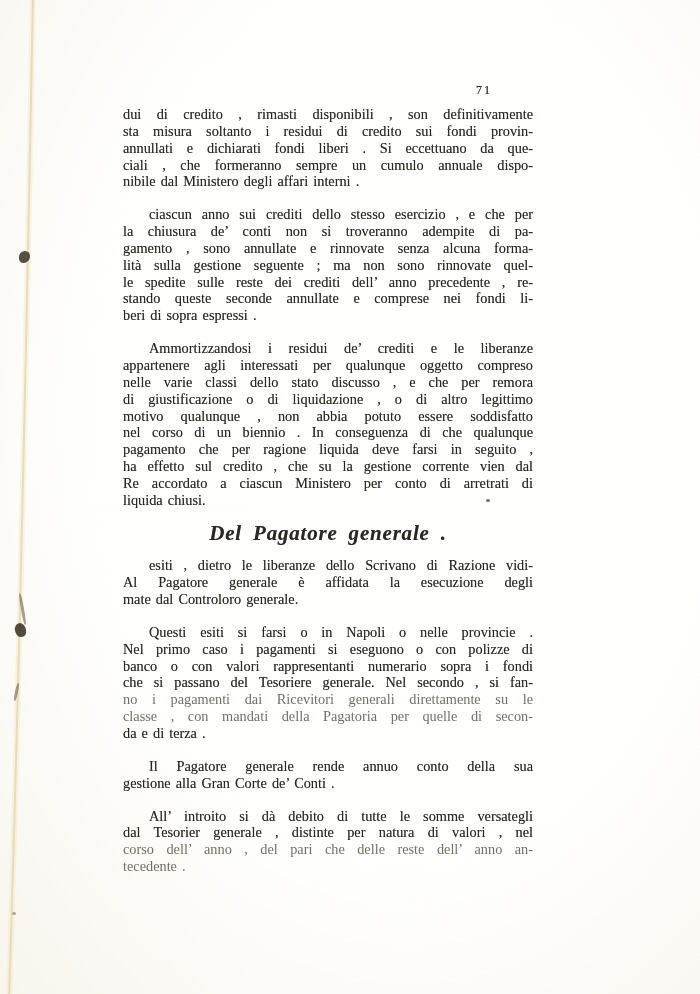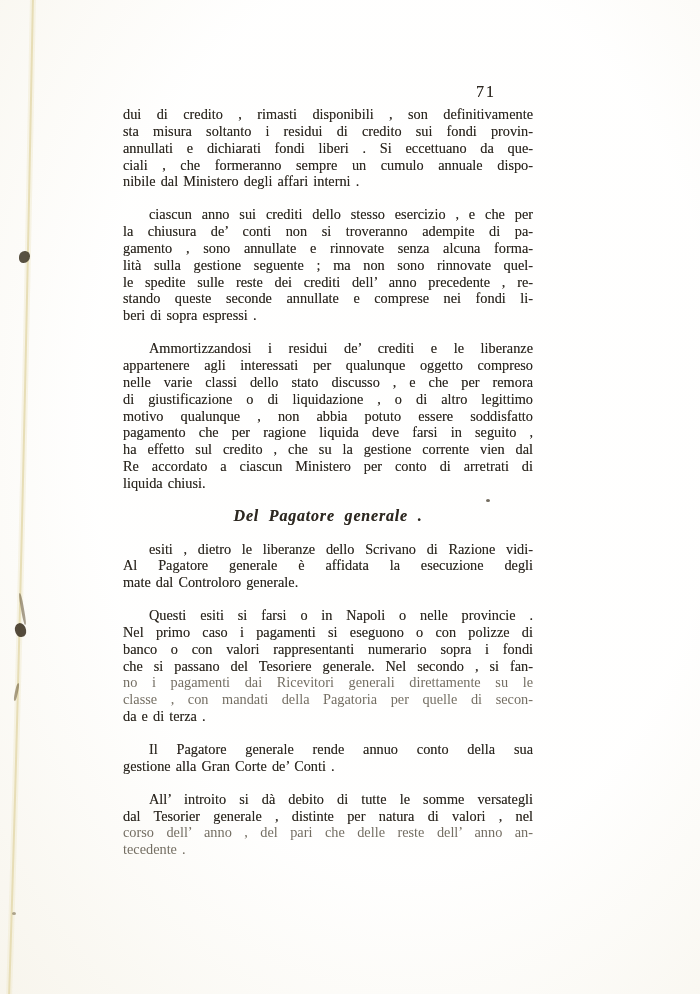--- a/index.html
+++ b/index.html
@@ -18,21 +18,21 @@
       #fcfbf7;
   }
   .fold-svg {
     position: absolute; left: 0; top: 0;
     width: 700px; height: 994px;
     pointer-events: none;
   }
   .page-number {
     position: absolute;
     left: 476px; top: 83px;
-    font-size: 16px;
+    font-size: 12px;
     letter-spacing: 2px;
     color: #2c2720;
     text-shadow: 0 0 0.5px rgba(44,39,32,0.55);
   }
   .text-block {
     position: absolute;
     left: 107px; top: 90px;
     width: 442px;
     color: #2c2720;
     font-size: 14.3px;
@@ -46,21 +46,21 @@
     text-align-last: justify;
     text-justify: inter-word;
   }
   .line.last { text-align-last: left; }
   .para.indent .line:first-child { text-indent: 26px; }
   .line.light { color: #554e40; opacity: 0.82; text-shadow: none; }
   .heading {
     font-style: italic;
     font-weight: 600;
     text-align: center;
-    font-size: 16px;
+    font-size: 21px;
     letter-spacing: 0.8px;
     word-spacing: 5px;
     margin: 4px 0 13px 0;
   }
   .mark { position: absolute; pointer-events: none; }
 </style>
 </head>
 <body>
 
 <div class="page">
@@ -88,20 +88,21 @@
         <div class="line">le spedite sulle reste dei crediti dell’ anno precedente , re-</div>
         <div class="line">stando queste seconde annullate e comprese nei fondi li-</div>
         <div class="line last">beri di sopra espressi .</div>
       </div>
       <div class="para indent">
         <div class="line">Ammortizzandosi i residui de’ crediti e le liberanze</div>
         <div class="line">appartenere agli interessati per qualunque oggetto compreso</div>
         <div class="line">nelle varie classi dello stato discusso , e che per remora</div>
         <div class="line">di giustificazione o di liquidazione , o di altro legittimo</div>
         <div class="line">motivo qualunque , non abbia potuto essere soddisfatto</div>
+        <div class="line">nel corso di un biennio . In conseguenza di che qualunque</div>
         <div class="line">pagamento che per ragione liquida deve farsi in seguito ,</div>
         <div class="line">ha effetto sul credito , che su la gestione corrente vien dal</div>
         <div class="line">Re accordato a ciascun Ministero per conto di arretrati di</div>
         <div class="line last">liquida chiusi.</div>
       </div>
       <div class="heading">Del Pagatore generale .</div>
       <div class="para indent">
         <div class="line">esiti , dietro le liberanze dello Scrivano di Razione vidi-</div>
         <div class="line">Al Pagatore generale è affidata la esecuzione degli</div>
         <div class="line last">mate dal Controloro generale.</div>

